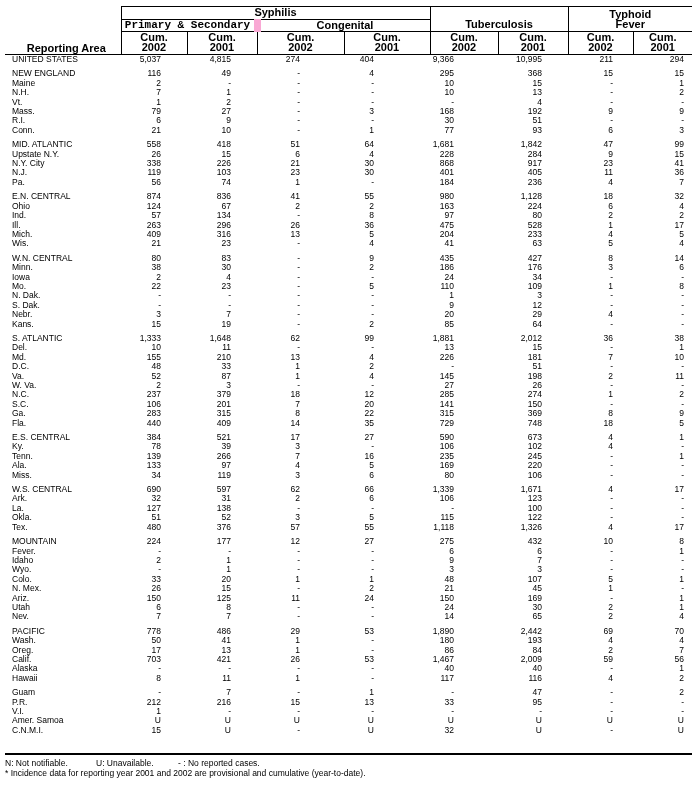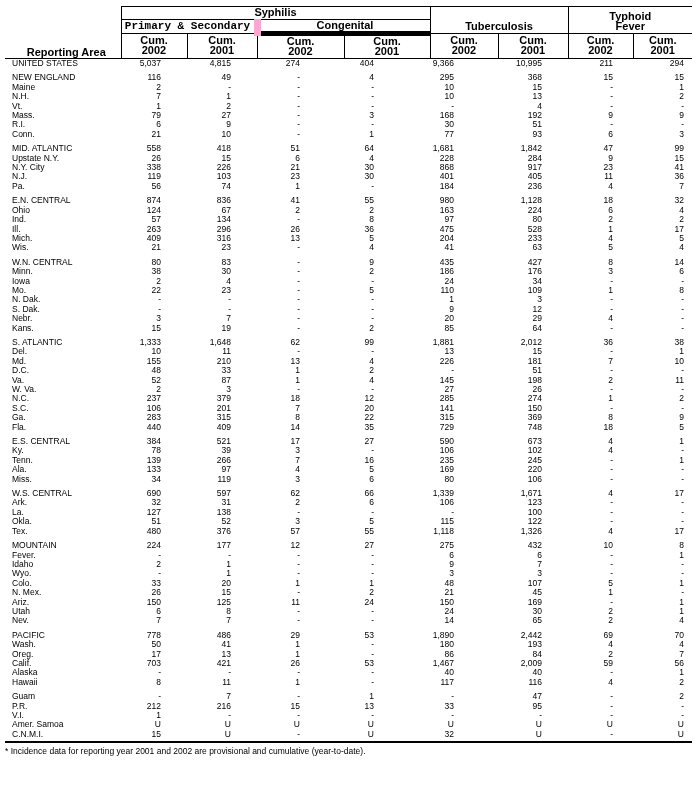--- a/index.html
+++ b/index.html
@@ -13,32 +13,32 @@
   table.main { border-collapse:collapse; table-layout:fixed; width:687px; }
   th { font-weight:bold; font-size:11px; line-height:9.5px; padding:1px 0; text-align:center; vertical-align:middle; }
   .ra { text-align:center; vertical-align:bottom; padding-left:7px; padding-bottom:1px;
         border-bottom:1px solid #000; }
   .syph { border:1px solid #000; }
   .tb   { border-top:1px solid #000; border-left:1px solid #000; border-right:1px solid #000;
           border-bottom:1px solid #000; vertical-align:bottom; padding-bottom:2px; }
   .typ  { border-top:1px solid #000; border-left:1px solid #000; border-bottom:1px solid #000;
           vertical-align:bottom; padding-bottom:2px; }
   .ps   { border-left:1px solid #000; border-right:7px solid #f9a8d4; border-bottom:1px solid #000;font-family:Liberation Mono, monospace; }
-  .cong { border-right:1px solid #000; border-bottom:5px solid #000000;margin-top:48px; }
+  .cong { border-right:1px solid #000; border-bottom:1px solid #000000;margin-top:48px; }
   th.cum { border-left:1px solid #000; border-bottom:1px solid #000; padding:1px 0 2px 0; }
 
   td { font-size:8.5px; line-height:9.4px; padding:0; white-space:nowrap; overflow:visible; }
   td.area { text-align:left; padding-left:7px; }
   td.num  { text-align:right; }
   .c1 { padding-right:26px; } .c2 { padding-right:26px; }
   .c3 { padding-right:44px; } .c4 { padding-right:56px; }
   .c5 { padding-right:44px; } .c6 { padding-right:26px; }
   .c7 { padding-right:20px; } .c8 { padding-right:8px;  }
   tbody.gap tr:first-child td { padding-top:5px; }
-  tbody.last tr:last-child td { border-bottom:2px solid #000; padding-bottom:2px; }
+  tbody.last tr:last-child td { border-bottom:2px solid #000; padding-bottom:18px; }
 
   .footnotes { margin-top:3px; font-size:8.5px; line-height:10px; }
   .fn-seg1 { display:inline-block; width:91px; }
   .fn-seg2 { display:inline-block; width:82px; }
 </style>
 </head>
 <body>
 
 <div class="page">
 
@@ -856,16 +856,19 @@
           <td class="num c4">U</td>
           <td class="num c5">32</td>
           <td class="num c6">U</td>
           <td class="num c7">-</td>
           <td class="num c8">U</td>
         </tr>
       </tbody>
     </table>
 
   <div class="footnotes">
+    <div>
+      <span class="fn-seg1">N: Not notifiable.</span><span class="fn-seg2">U: Unavailable.</span><span>- : No reported cases.</span>
+    </div>
     <div>* Incidence data for reporting year 2001 and 2002 are provisional and cumulative (year-to-date).</div>
   </div>
 
 </div>
 
 </body></html>

